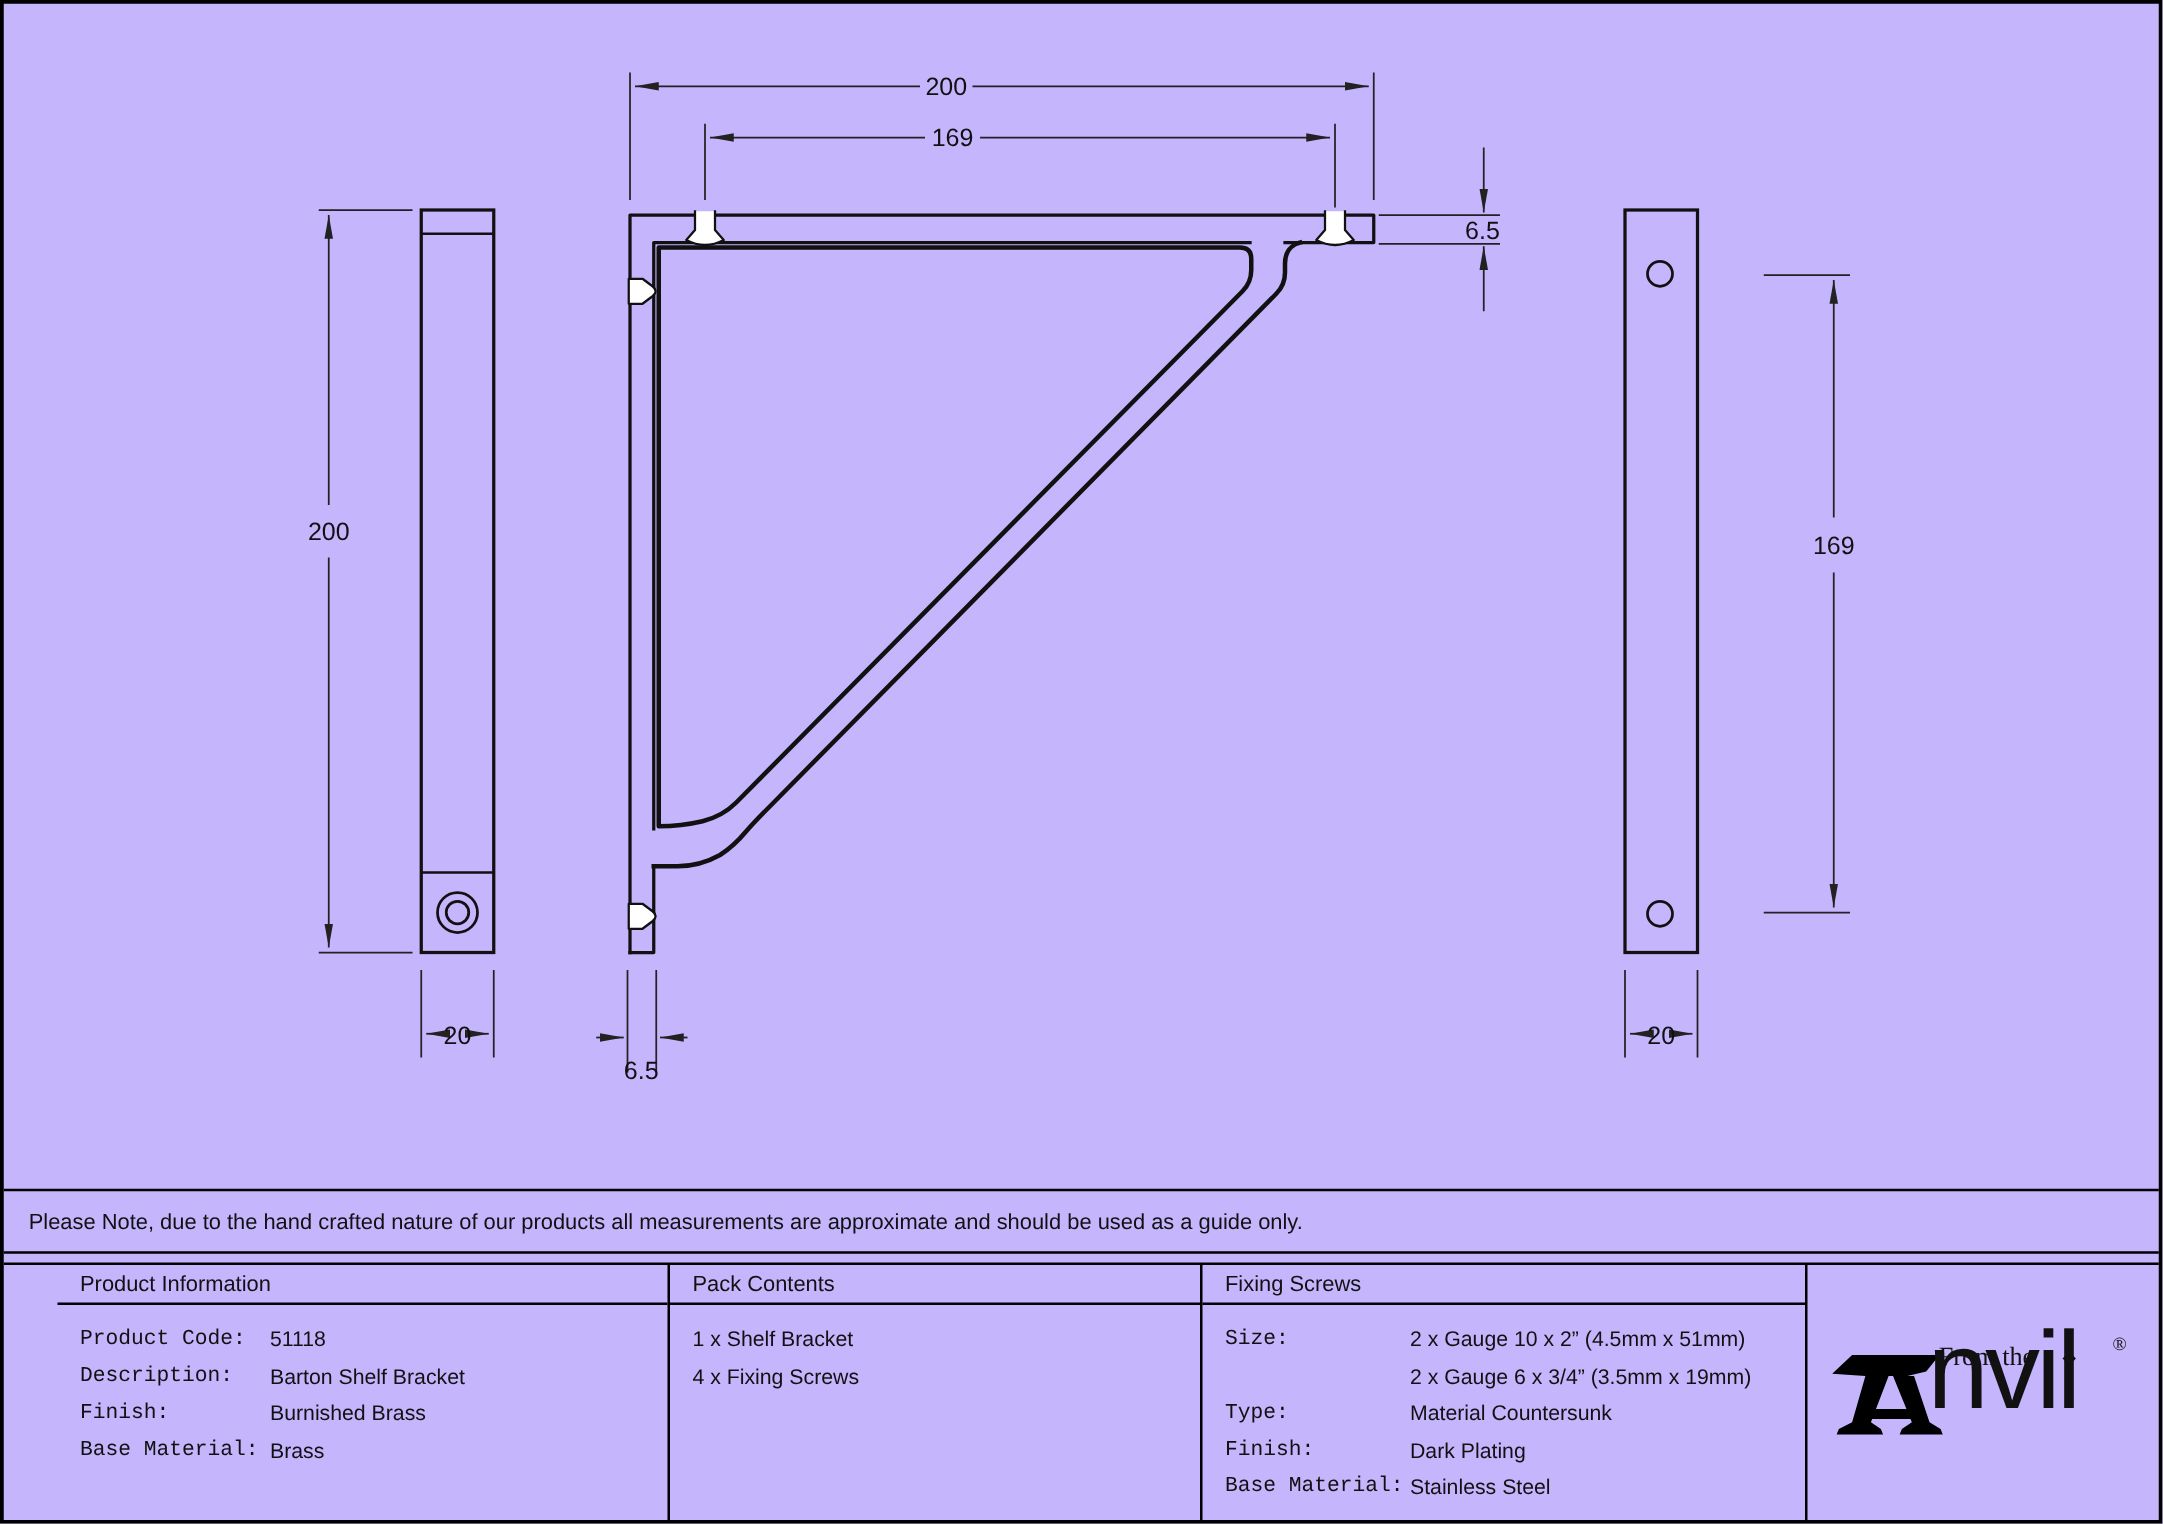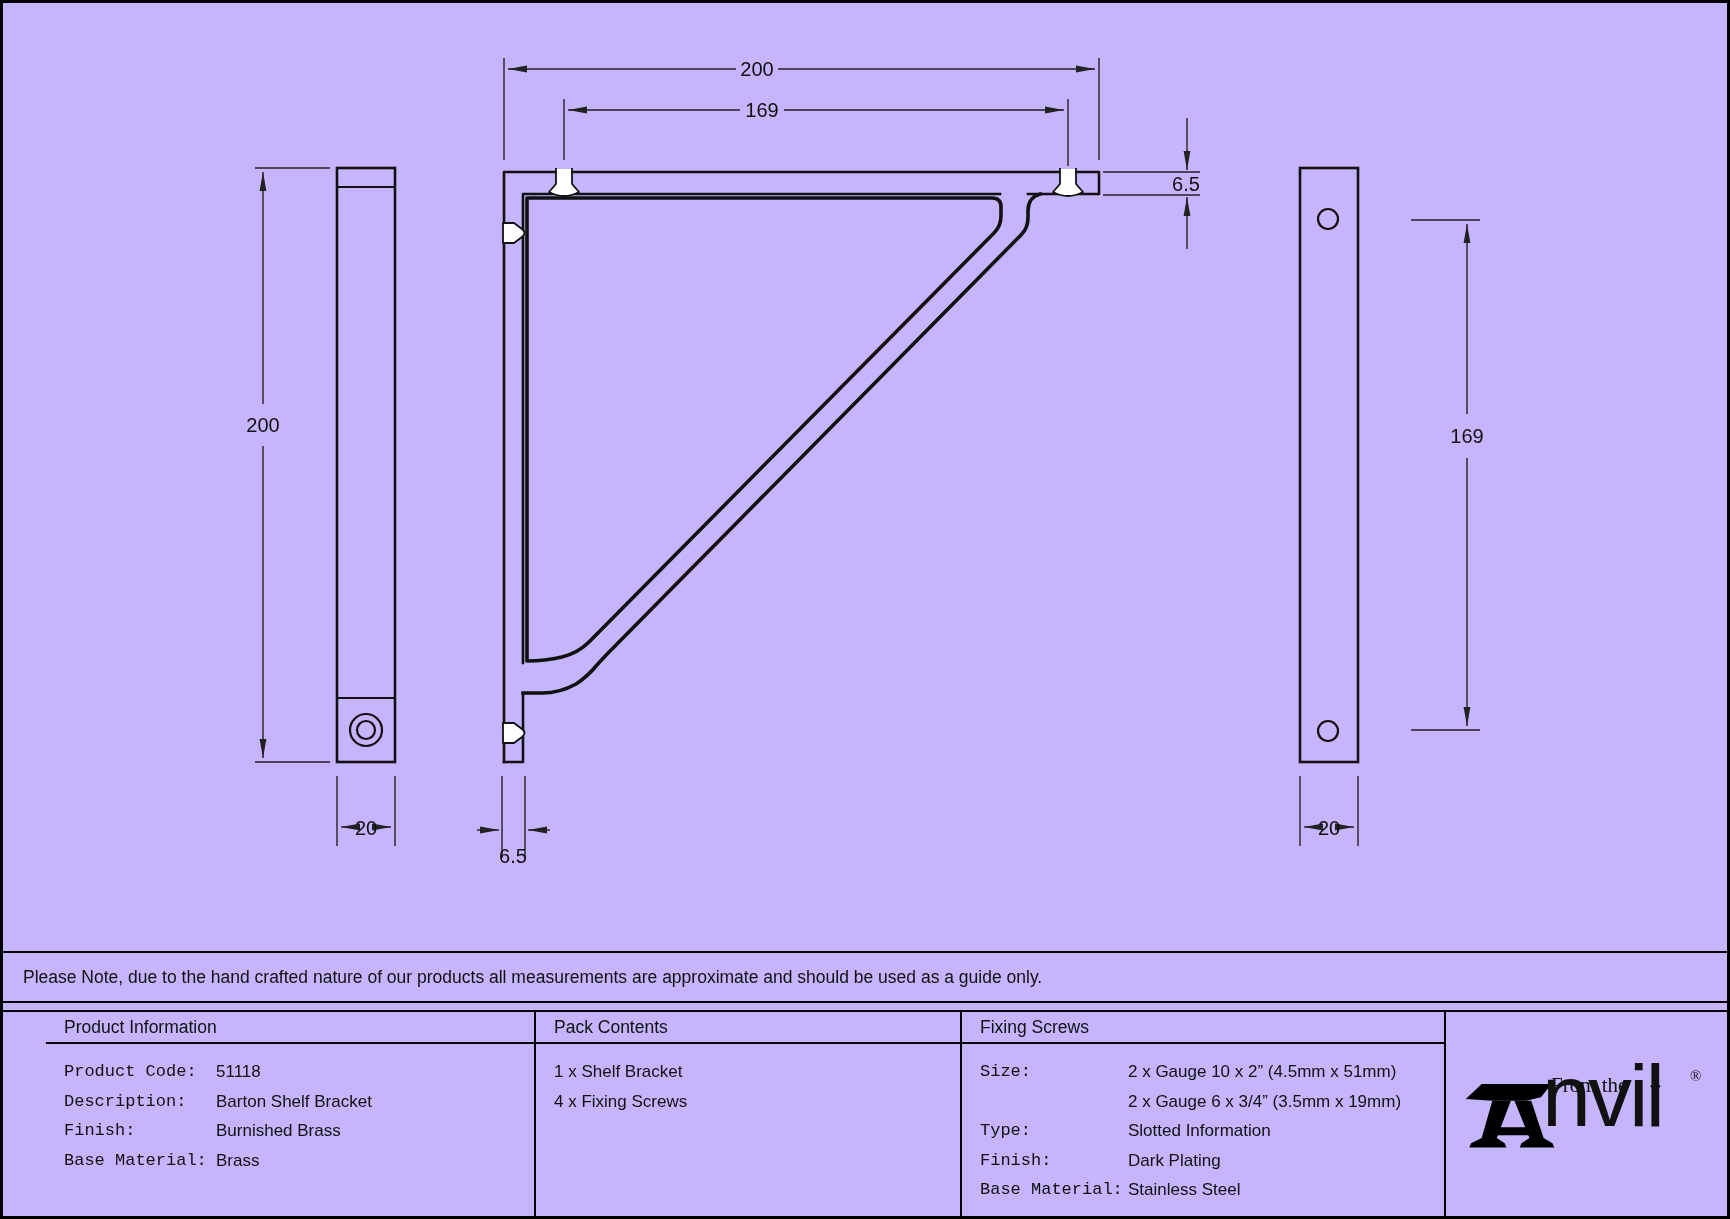--- a/index.html
+++ b/index.html
@@ -175,21 +175,21 @@
         <div class="kv">
           <span class="k">Size:</span>
           <span class="v">2 x Gauge 10 x 2” (4.5mm x 51mm)</span>
         </div>
         <div class="kv">
           <span class="k"></span>
           <span class="v">2 x Gauge 6 x 3/4” (3.5mm x 19mm)</span>
         </div>
         <div class="kv">
           <span class="k">Type:</span>
-          <span class="v">Slotted Information</span>
+          <span class="v">Material Countersunk</span>
         </div>
         <div class="kv">
           <span class="k">Finish:</span>
           <span class="v">Dark Plating</span>
         </div>
         <div class="kv">
           <span class="k">Base Material:</span>
           <span class="v">Stainless Steel</span>
         </div>
       </div>

